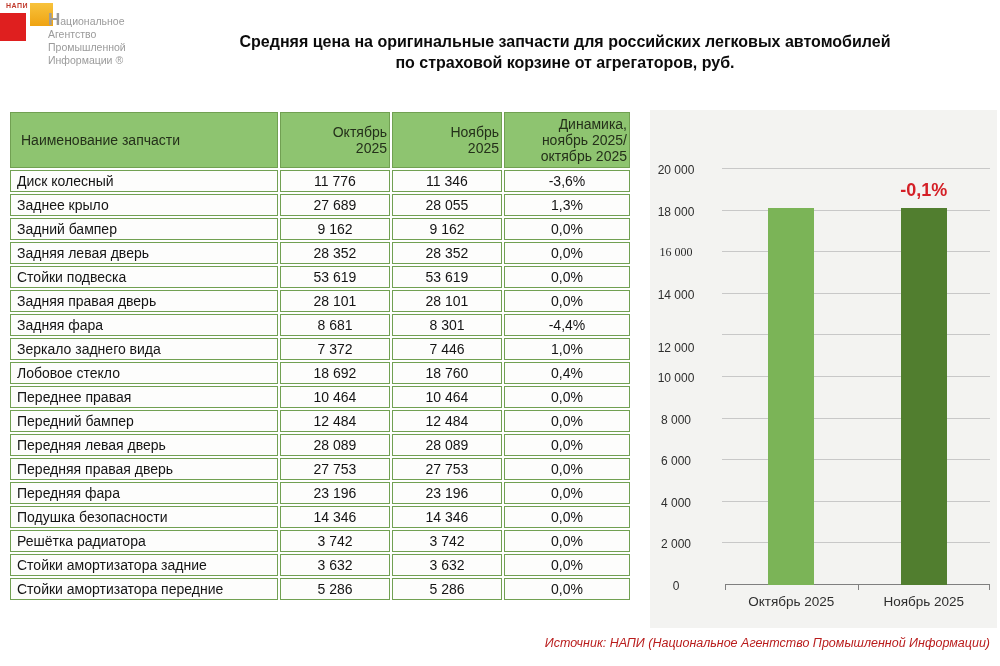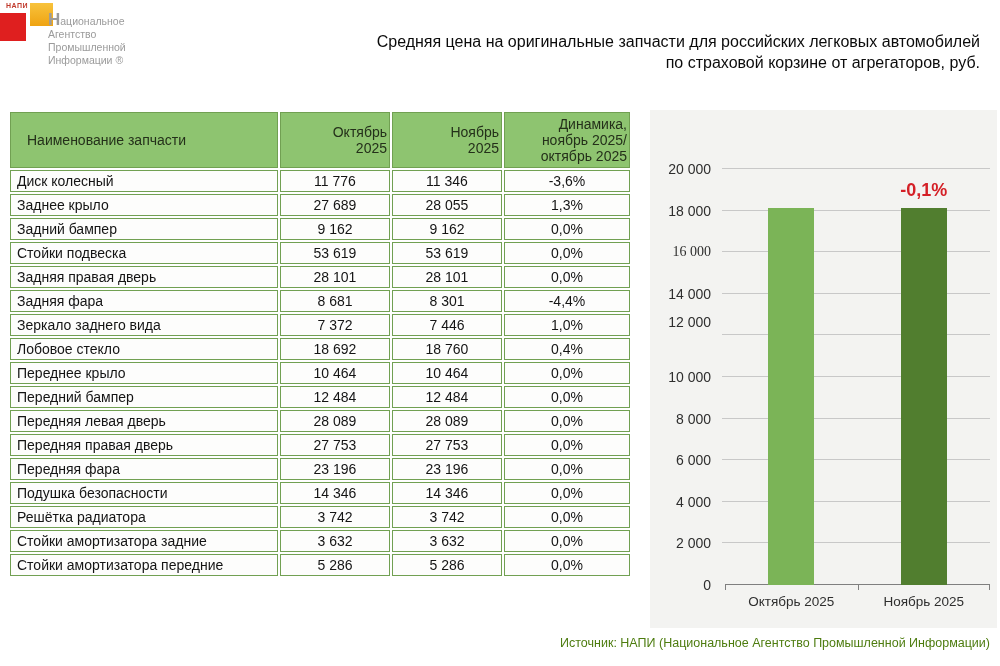--- a/index.html
+++ b/index.html
@@ -9,46 +9,46 @@
     overflow:hidden;
   }
   
   .logo{position:absolute;left:0;top:0;width:150px;height:95px;padding-left:13px;}
   .logo-acronym{position:absolute;left:6px;top:2px;font-size:7px;font-weight:bold;color:#c0392b;letter-spacing:.5px;}
   .logo-sq-red{position:absolute;left:0;top:13px;width:26px;height:28px;background:#df1f1f;}
   .logo-sq-orange{position:absolute;left:30px;top:3px;width:23px;height:23px;background:linear-gradient(180deg,#f8c33c,#efa312);}
   .logo-text{position:absolute;left:48px;top:13px;color:#9b9b9b;font-size:10.5px;line-height:13px;}
   .logo-line:first-child::first-letter{font-size:17px;font-weight:bold;}
   
-  .title{position:absolute;left:150px;top:31px;width:830px;text-align:right;
-    font-size:16px;font-weight:normal;color:#0b0b0b;line-height:21px;}
+  .title{position:absolute;left:150px;top:31px;width:830px;text-align:center;
+    font-size:16px;font-weight:bold;color:#0b0b0b;line-height:21px;}
   
   .table-wrap{position:absolute;left:8px;top:110px;width:624px;}
   table{border-collapse:separate;border-spacing:2px;width:624px;table-layout:fixed;}
   th,td{border:1px solid #71a052;overflow:hidden;}
   th{background:#8ec470;color:#24301a;font-weight:normal;font-size:14px;line-height:16px;
      height:54px;white-space:pre-line;text-align:right;vertical-align:middle;padding:0 2px;}
-  th.name-col{text-align:left;padding-left:16px;}
+  th.name-col{text-align:left;padding-left:10px;}
   td{background:#fdfdfc;height:20px;font-size:14px;line-height:20px;text-align:center;padding:0 2px;color:#141414;}
   td.name-col{text-align:left;padding-left:6px;}
   col.c-name{width:268px;} col.c-oct{width:110px;} col.c-nov{width:110px;} col.c-dyn{width:126px;}
   
   .chart-panel{position:absolute;left:650px;top:110px;width:347px;height:518px;background:#f3f3f1;}
   .plot{position:absolute;left:75px;top:59px;width:265px;height:416px;}
   .gridline{position:absolute;left:-3px;right:0;height:1px;background:#c8c8c8;}
   .axis-line{position:absolute;left:0;right:0;bottom:0;height:1px;background:#7f7f7f;}
   .axis-tick{position:absolute;bottom:-5px;width:1px;height:5px;background:#7f7f7f;}
-  .ytick{position:absolute;right:calc(100% + 14px);width:70px;text-align:right;
-    font-size:14px;color:#2e2e2e;white-space:nowrap;}
+  .ytick{position:absolute;right:calc(100% + 14px);width:70px;text-align:center;
+    font-size:12px;color:#2e2e2e;white-space:nowrap;}
   .bar{position:absolute;bottom:0;width:46px;}
   .bar-annotation{position:absolute;font-size:18px;font-weight:bold;white-space:nowrap;transform:translateX(-50%);}
   .xtick{position:absolute;top:calc(100% + 9px);width:150px;transform:translateX(-50%);
     text-align:center;font-size:13.5px;color:#2e2e2e;white-space:nowrap;}
   
-  .source{position:absolute;right:10px;top:636px;font-size:12.5px;color:#4d7c0f;}
+  .source{position:absolute;right:10px;top:636px;font-size:12.5px;font-style:italic;color:#b91c1c;}
 </style>
 </head>
 <body>
 
 <div class="logo">
   <div class="logo-acronym">НАПИ</div>
   <div class="logo-sq-red"></div>
   <div class="logo-sq-orange"></div>
   <div class="logo-text">
       <div class="logo-line">Национальное</div>
@@ -96,20 +96,26 @@
           <td>28 055</td>
           <td>1,3%</td>
         </tr>
         <tr>
           <td class="name-col">Задний бампер</td>
           <td>9 162</td>
           <td>9 162</td>
           <td>0,0%</td>
         </tr>
         <tr>
+          <td class="name-col">Задняя левая дверь</td>
+          <td>28 352</td>
+          <td>28 352</td>
+          <td>0,0%</td>
+        </tr>
+        <tr>
           <td class="name-col">Стойки подвеска</td>
           <td>53 619</td>
           <td>53 619</td>
           <td>0,0%</td>
         </tr>
         <tr>
           <td class="name-col">Задняя правая дверь</td>
           <td>28 101</td>
           <td>28 101</td>
           <td>0,0%</td>
@@ -126,21 +132,21 @@
           <td>7 446</td>
           <td>1,0%</td>
         </tr>
         <tr>
           <td class="name-col">Лобовое стекло</td>
           <td>18 692</td>
           <td>18 760</td>
           <td>0,4%</td>
         </tr>
         <tr>
-          <td class="name-col">Переднее крыло</td>
+          <td class="name-col">Переднее правая</td>
           <td>10 464</td>
           <td>10 464</td>
           <td>0,0%</td>
         </tr>
         <tr>
           <td class="name-col">Передний бампер</td>
           <td>12 484</td>
           <td>12 484</td>
           <td>0,0%</td>
         </tr>
@@ -198,21 +204,21 @@
       <div class="ytick" style="bottom: 33.6px;">2 000</div>
       <div class="gridline" style="bottom: 83.2px;"></div>
       <div class="ytick" style="bottom: 75.2px;">4 000</div>
       <div class="gridline" style="bottom: 124.8px;"></div>
       <div class="ytick" style="bottom: 116.8px;">6 000</div>
       <div class="gridline" style="bottom: 166.4px;"></div>
       <div class="ytick" style="bottom: 158.4px;">8 000</div>
       <div class="gridline" style="bottom: 208px;"></div>
       <div class="ytick" style="bottom: 200px;">10 000</div>
       <div class="gridline" style="bottom: 249.6px;"></div>
-      <div class="ytick" style="bottom: 255px;">12 000</div>
+      <div class="ytick" style="bottom: 230px;">12 000</div>
       <div class="gridline" style="bottom: 291.2px;"></div>
       <div class="ytick" style="bottom: 283.2px;">14 000</div>
       <div class="gridline" style="bottom: 332.8px;"></div>
       <div class="ytick" style="bottom: 324.8px; font-family: Liberation Serif, serif;">16 000</div>
       <div class="gridline" style="bottom: 374.4px;"></div>
       <div class="ytick" style="bottom: 366.4px;">18 000</div>
       <div class="gridline" style="bottom: 416px;"></div>
       <div class="ytick" style="bottom: 408px;">20 000</div>
       <div class="axis-tick" style="left: 0px;"></div>
       <div class="axis-tick" style="left: 132.5px;"></div>

